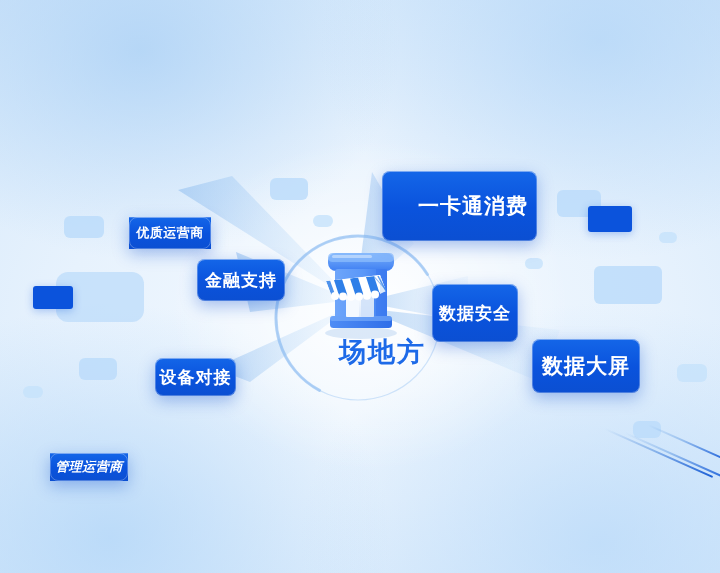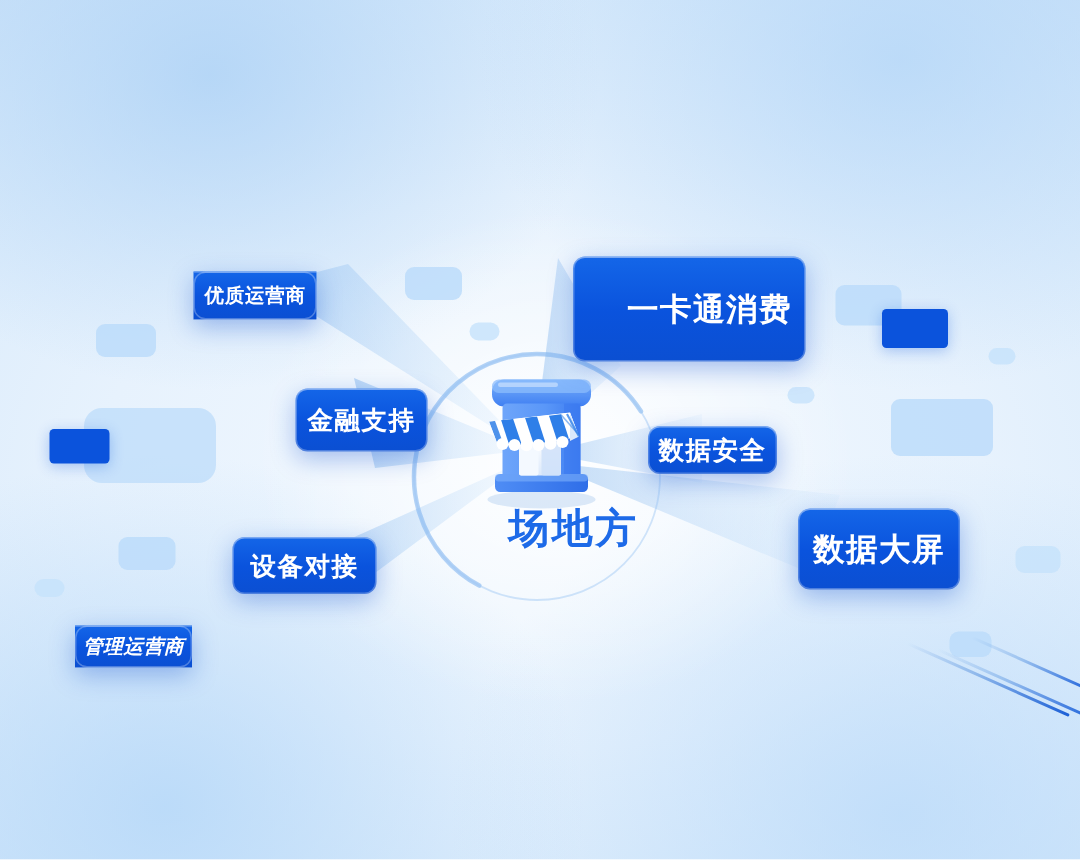--- a/index.html
+++ b/index.html
@@ -141,21 +141,21 @@
     user-select: none;
   }
   .chip::after {
     content: "";
     position: absolute;
     inset: 0;
     border-radius: 8px;
     border: 1px solid rgba(255,255,255,.28);
     pointer-events: none;
   }
-  .chip.sm  { font-size: 13px; border-radius: 0; letter-spacing: .5px; }
+  .chip.sm  { font-size: 13px; border-radius: 0; letter-spacing: .5px; margin-top: 36px; }
   .chip.md  { font-size: 17px; }
   .chip.lg  { font-size: 21px; }
 </style>
 </head>
 <body>
 
 <div id="stage">
 
   <div class="wash wash-tl"></div>
   <div class="wash wash-tr"></div>
@@ -279,27 +279,27 @@
   <div id="chip-layer">
       <div class="chip sm" style="left: 129px; top: 181px; width: 82px; height: 32px;">
         <span>优质运营商</span>
       </div>
       <div class="chip md" style="left: 197px; top: 259px; width: 88px; height: 42px;">
         <span>金融支持</span>
       </div>
       <div class="chip lg" style="left: 382px; top: 171px; width: 128px; height: 70px; padding-left: 27px;">
         <span>一卡通消费</span>
       </div>
-      <div class="chip md" style="left: 432px; top: 284px; width: 86px; height: 32px;">
+      <div class="chip md" style="left: 432px; top: 284px; width: 86px; height: 58px;">
         <span>数据安全</span>
       </div>
       <div class="chip lg" style="left: 532px; top: 339px; width: 108px; height: 54px;">
         <span>数据大屏</span>
       </div>
-      <div class="chip md" style="left: 155px; top: 358px; width: 96px; height: 38px;">
+      <div class="chip md" style="left: 155px; top: 358px; width: 81px; height: 38px;">
         <span>设备对接</span>
       </div>
       <div class="chip sm" style="left: 50px; top: 417px; width: 78px; height: 28px; font-style: italic;">
         <span>管理运营商</span>
       </div>
     </div>
 
 </div>
 
 </body></html>

